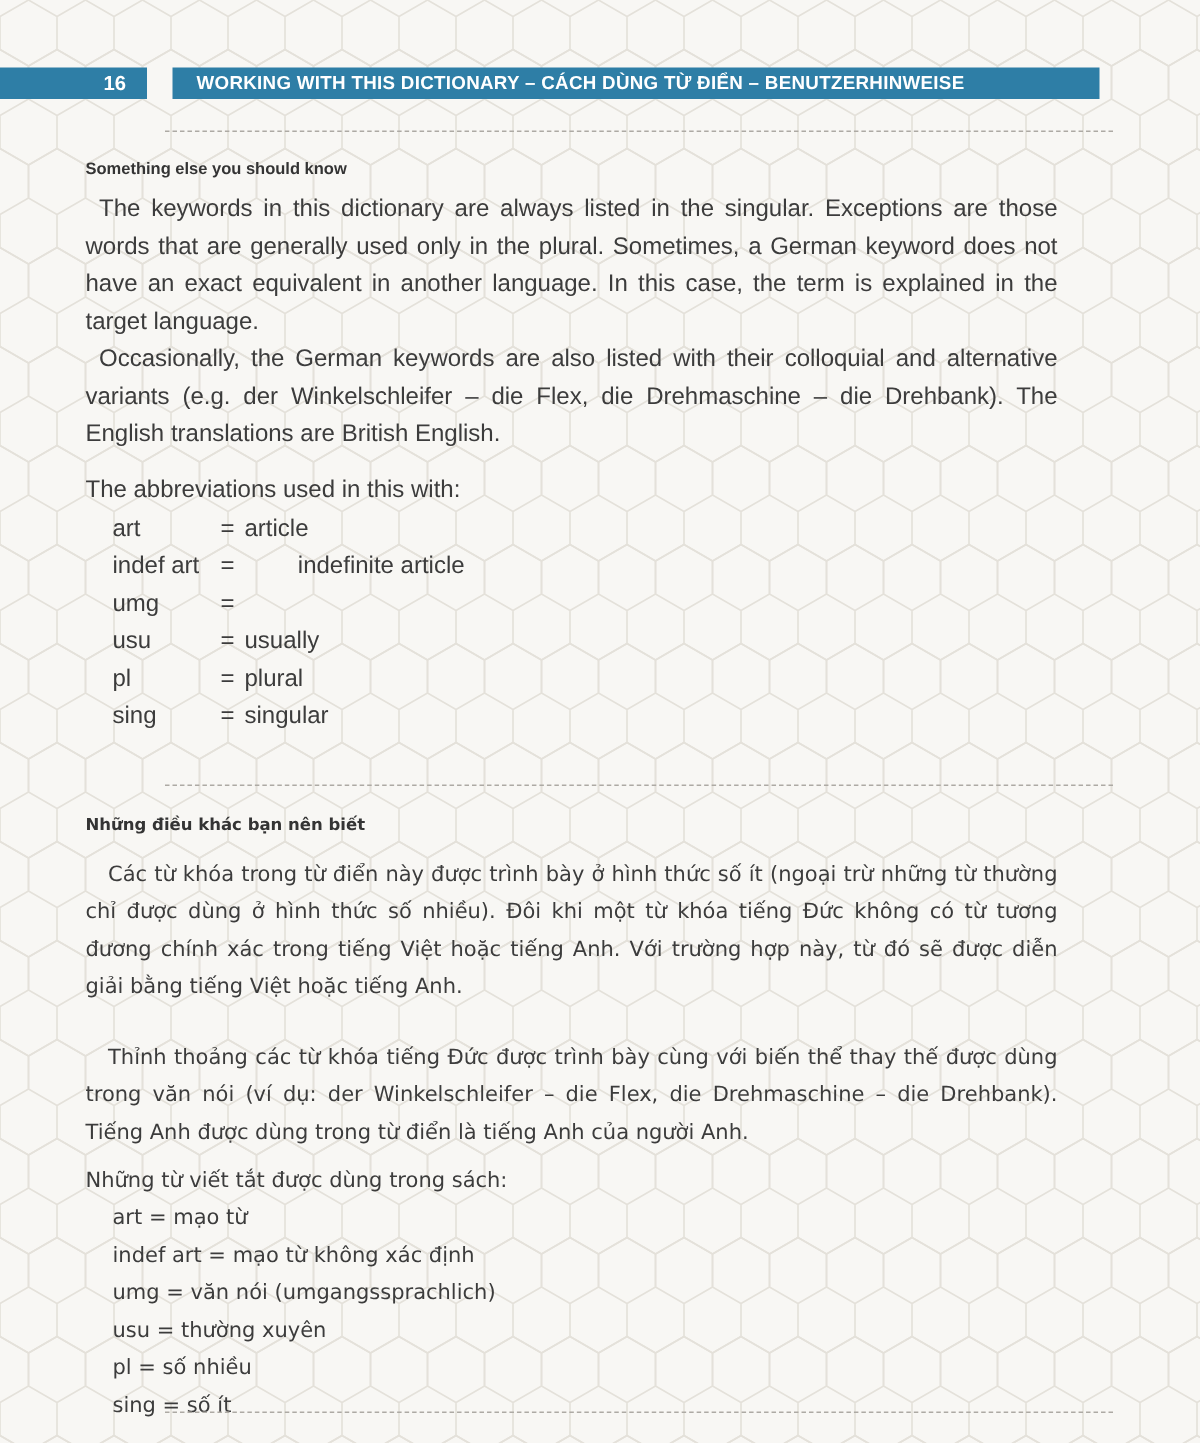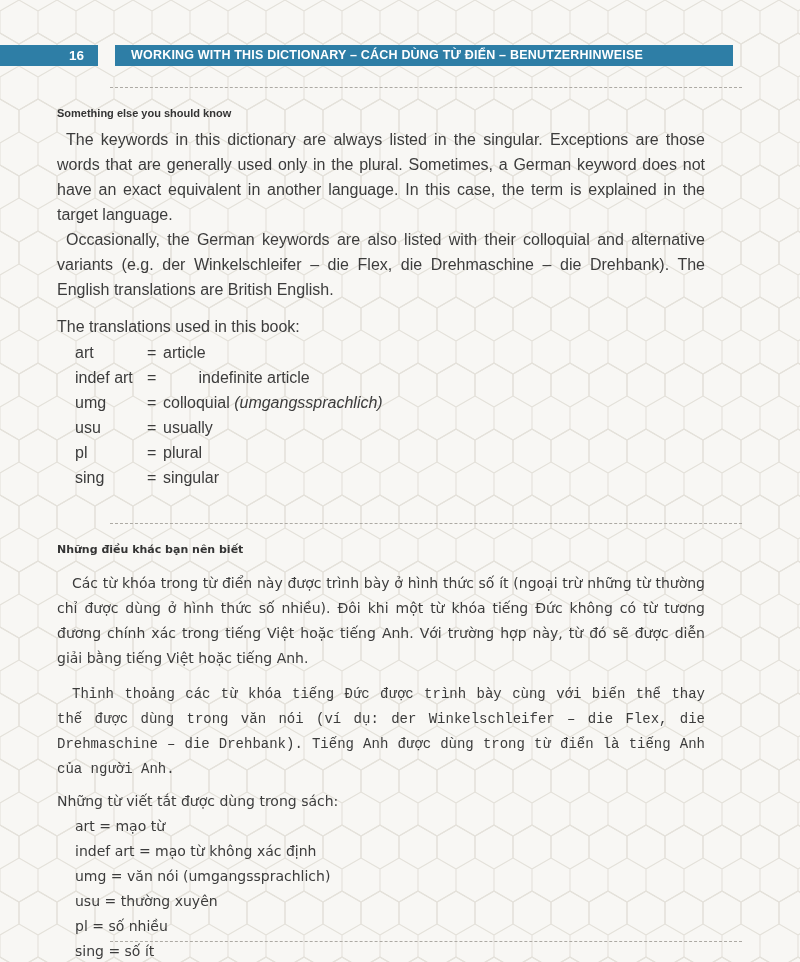--- a/index.html
+++ b/index.html
@@ -42,21 +42,21 @@
   .vn{font-family:"DejaVu Sans","Liberation Sans",sans-serif;font-size:14px;line-height:25px;}
   h2{
     margin:0;font-size:11px;line-height:26px;font-weight:bold;color:#343434;
   }
   .para{
     margin:0;text-align:justify;
   }
   .en .para{text-indent:9px;}
   .vn .para{text-indent:15px;}
   .para + .para{}
-  .vn .para + .para{margin-top:11px;font-family:Liberation Mono, monospace;}
+  .vn .para + .para{margin-top:22px;}
   .abbrev-intro-en{margin-top:12px;}
   .abbrev-intro-vn{margin-top:7px;}
   .abbrev-table{margin-top:1px;padding-left:18px;}
   .abbrev-row{
     display:grid;grid-template-columns:72px 16px auto;line-height:25px;
   }
   .abbrev-list{margin-top:0;padding-left:18px;}
   .abbrev-line{line-height:25px;}
   .it{font-style:italic;}
 </style>
@@ -85,36 +85,35 @@
   <div class="header-bar title-bar" style="position:absolute;background:#2e7ea6;">
     <span>WORKING WITH THIS DICTIONARY – CÁCH DÙNG TỪ ĐIỂN – BENUTZERHINWEISE</span>
   </div>
 
   <div class="divider" style="top:87px;"></div>
 
   <div class="section en" style="top:100px;">
     <h2>Something else you should know</h2>
     <p class="para" style="margin-top:1px;">The keywords in this dictionary are always listed in the singular. Exceptions are those words that are generally used only in the plural. Sometimes, a German keyword does not have an exact equivalent in another language. In this case, the term is explained in the target language.</p>
     <p class="para">Occasionally, the German keywords are also listed with their colloquial and alternative variants (e.g. der Winkelschleifer – die Flex, die Drehmaschine – die Drehbank). The English translations are British English.</p>
-    <div class="abbrev-intro-en">The translations used in this book:</div>
+    <div class="abbrev-intro-en">The abbreviations used in this with:</div>
     <div class="abbrev-table">
       <div class="abbrev-row">
         <span>art</span>
           <span>=</span>
           <span><span>article</span><span class="it"></span></span>
       </div>
       <div class="abbrev-row">
         <span>indef art</span>
           <span>=</span>
           <span><span>&nbsp;&nbsp;&nbsp;&nbsp;&nbsp;&nbsp;&nbsp;&nbsp;indefinite article</span><span class="it"></span></span>
       </div>
       <div class="abbrev-row">
         <span>umg</span>
           <span>=</span>
-          <span><span>colloquial </span><span class="it">(umgangssprachlich)</span></span>
       </div>
       <div class="abbrev-row">
         <span>usu</span>
           <span>=</span>
           <span><span>usually</span><span class="it"></span></span>
       </div>
       <div class="abbrev-row">
         <span>pl</span>
           <span>=</span>
           <span><span>plural</span><span class="it"></span></span>

